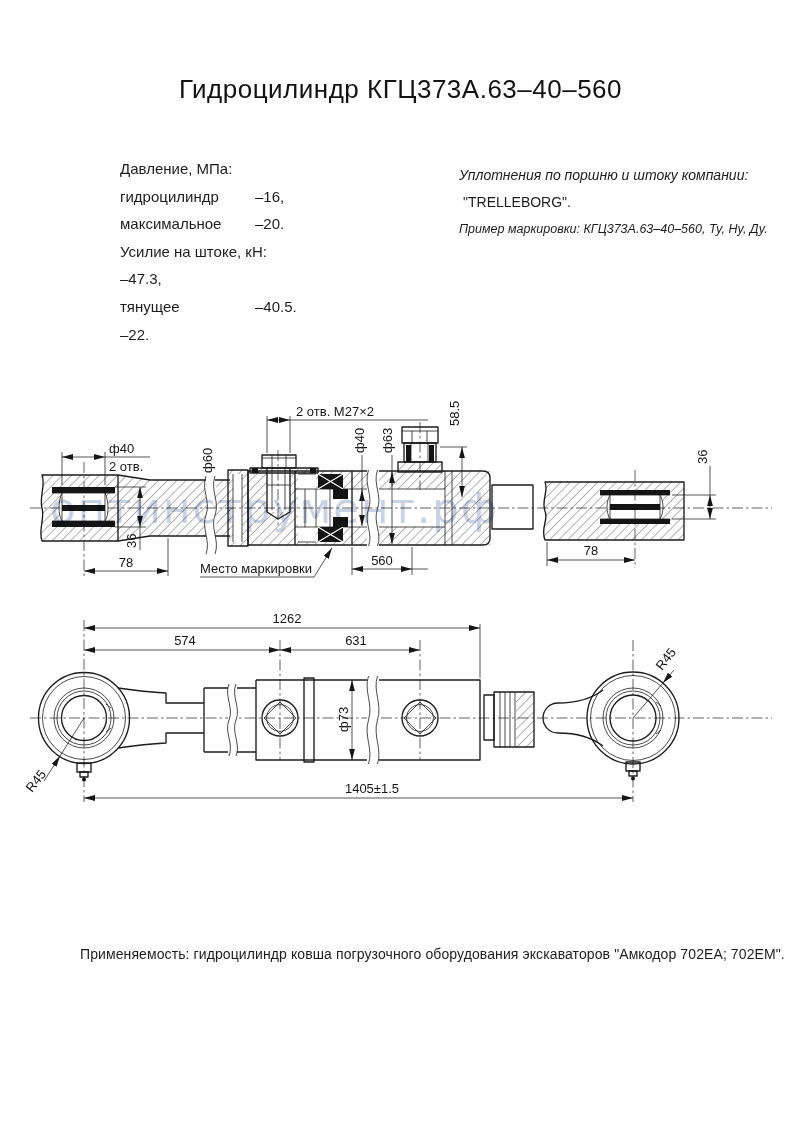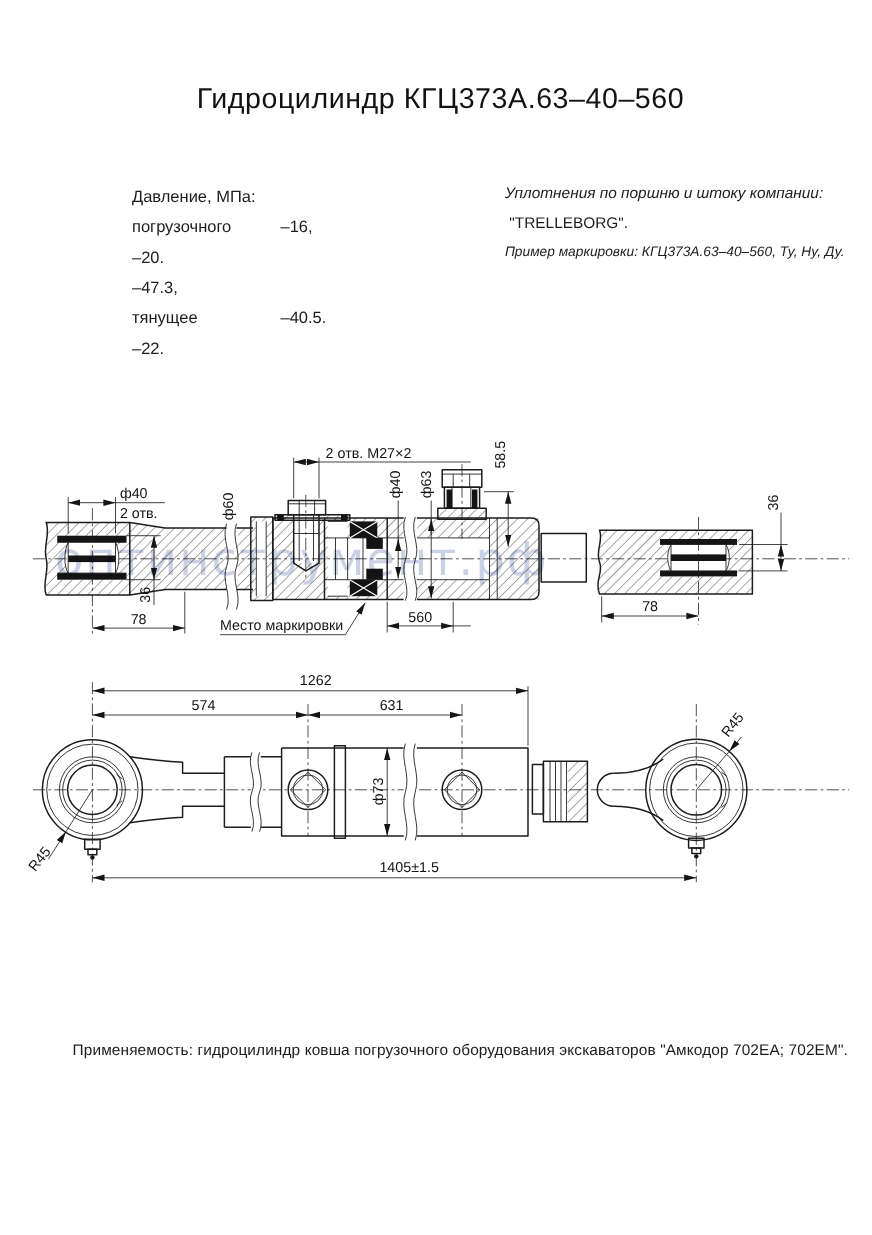--- a/index.html
+++ b/index.html
@@ -1,27 +1,27 @@
 <!DOCTYPE html>
 <html><head>
 <meta charset="utf-8">
 <style>
   html,body{margin:0;padding:0;background:#888;}
   .page{position:relative;width:793px;height:1123px;background:#fff;overflow:hidden;
         font-family:"Liberation Sans",sans-serif;color:#1c1c1c;}
   .title{position:absolute;left:4px;top:74px;width:100%;text-align:center;
          font-size:26px;letter-spacing:.5px;color:#121212;}
   .specs{position:absolute;left:120px;top:160px;width:250px;font-size:15px;}
-  .spec-row{display:flex;height:27.6px;white-space:nowrap;align-items:flex-end;}
+  .spec-row{display:flex;height:27.6px;white-space:nowrap;}
   .spec-row .lbl{flex:none;width:135px;}
   .note{position:absolute;left:459px;top:162px;width:300px;}
   .note .n1{font-size:14px;line-height:27px;white-space:nowrap;font-style:italic;}
   .note .n2{font-size:14px;line-height:27px;padding-left:4px;white-space:nowrap;}
   .note .n3{font-size:12.5px;line-height:27px;white-space:nowrap;font-style:italic;}
-  .apptext{position:absolute;left:66px;top:946px;font-size:14px;white-space:nowrap;letter-spacing:.1px;}
+  .apptext{position:absolute;left:80px;top:946px;font-size:14px;white-space:nowrap;letter-spacing:.1px;}
   .watermark{position:absolute;left:50px;top:484px;font-size:42px;white-space:nowrap;
              font-family:"DejaVu Sans",sans-serif;color:#9dabd0;opacity:.55;
              letter-spacing:2px;mix-blend-mode:multiply;z-index:6;}
   svg.drawing{position:absolute;left:0;top:390px;z-index:2;}
   svg .o{stroke:#1c1c1c;stroke-width:1.35;fill:none;stroke-linejoin:round;}
   svg .t{stroke:#1c1c1c;stroke-width:.8;fill:none;}
   svg .cl{stroke:#1c1c1c;stroke-width:.7;fill:none;stroke-dasharray:11 3 2.5 3;}
   svg .dim{stroke:#1c1c1c;stroke-width:.75;fill:none;}
   svg .wx{stroke:#fff;stroke-width:1.1;fill:none;}
   svg .blk{fill:#141414;stroke:none;}
@@ -35,25 +35,30 @@
 <div class="page">
 
   <div class="title">Гидроцилиндр КГЦ373А.63–40–560</div>
 
   <div class="specs">
     <div class="spec-row">
         <span class="lbl">Давление, МПа:</span>
         <span></span>
       </div>
     <div class="spec-row">
-        <span class="lbl">погрузочного</span>
+        <span class="lbl">гидроцилиндр</span>
         <span>–16,</span>
       </div>
     <div class="spec-row">
+        <span class="lbl">максимальное</span>
         <span>–20.</span>
+      </div>
+    <div class="spec-row">
+        <span class="lbl">Усилие на штоке, кН:</span>
+        <span></span>
       </div>
     <div class="spec-row">
         <span>–47.3,</span>
       </div>
     <div class="spec-row">
         <span class="lbl">тянущее</span>
         <span>–40.5.</span>
       </div>
     <div class="spec-row">
         <span>–22.</span>

